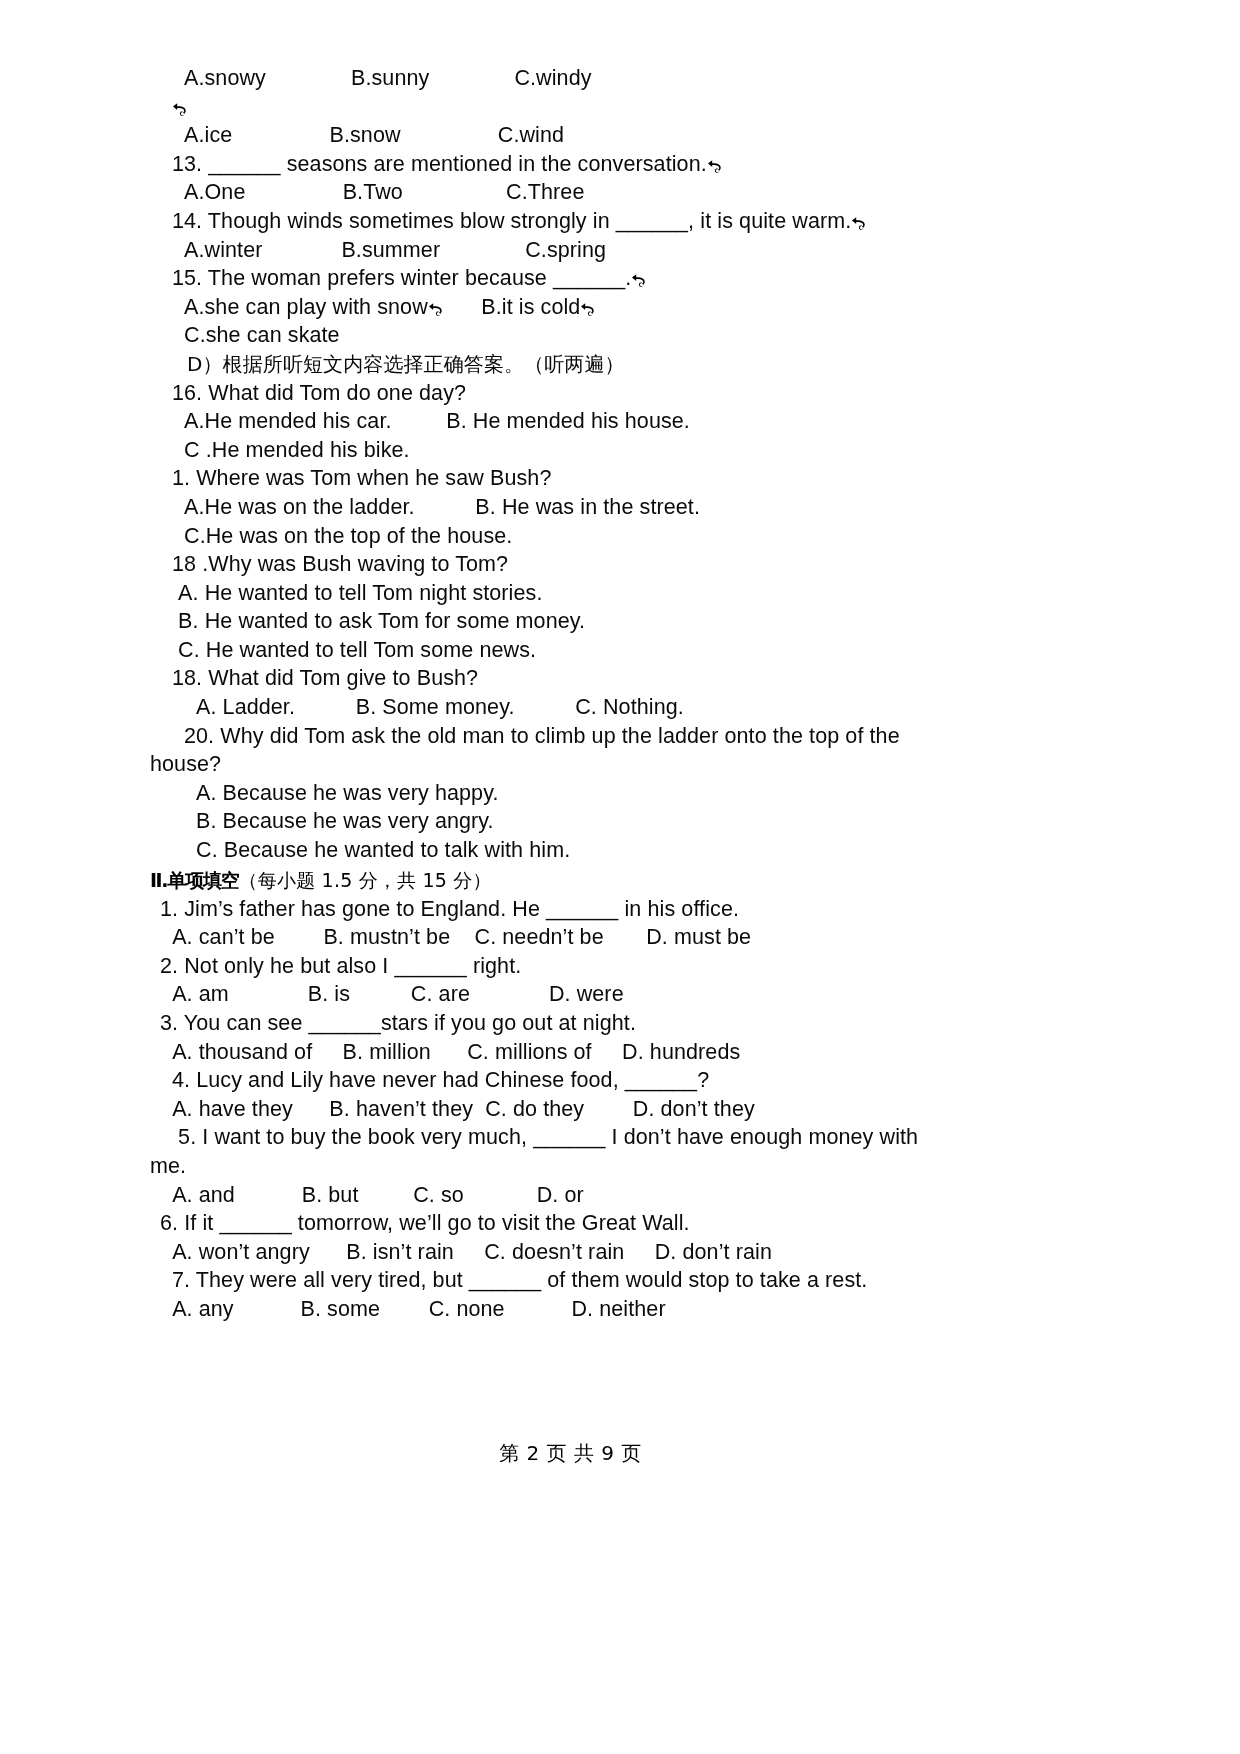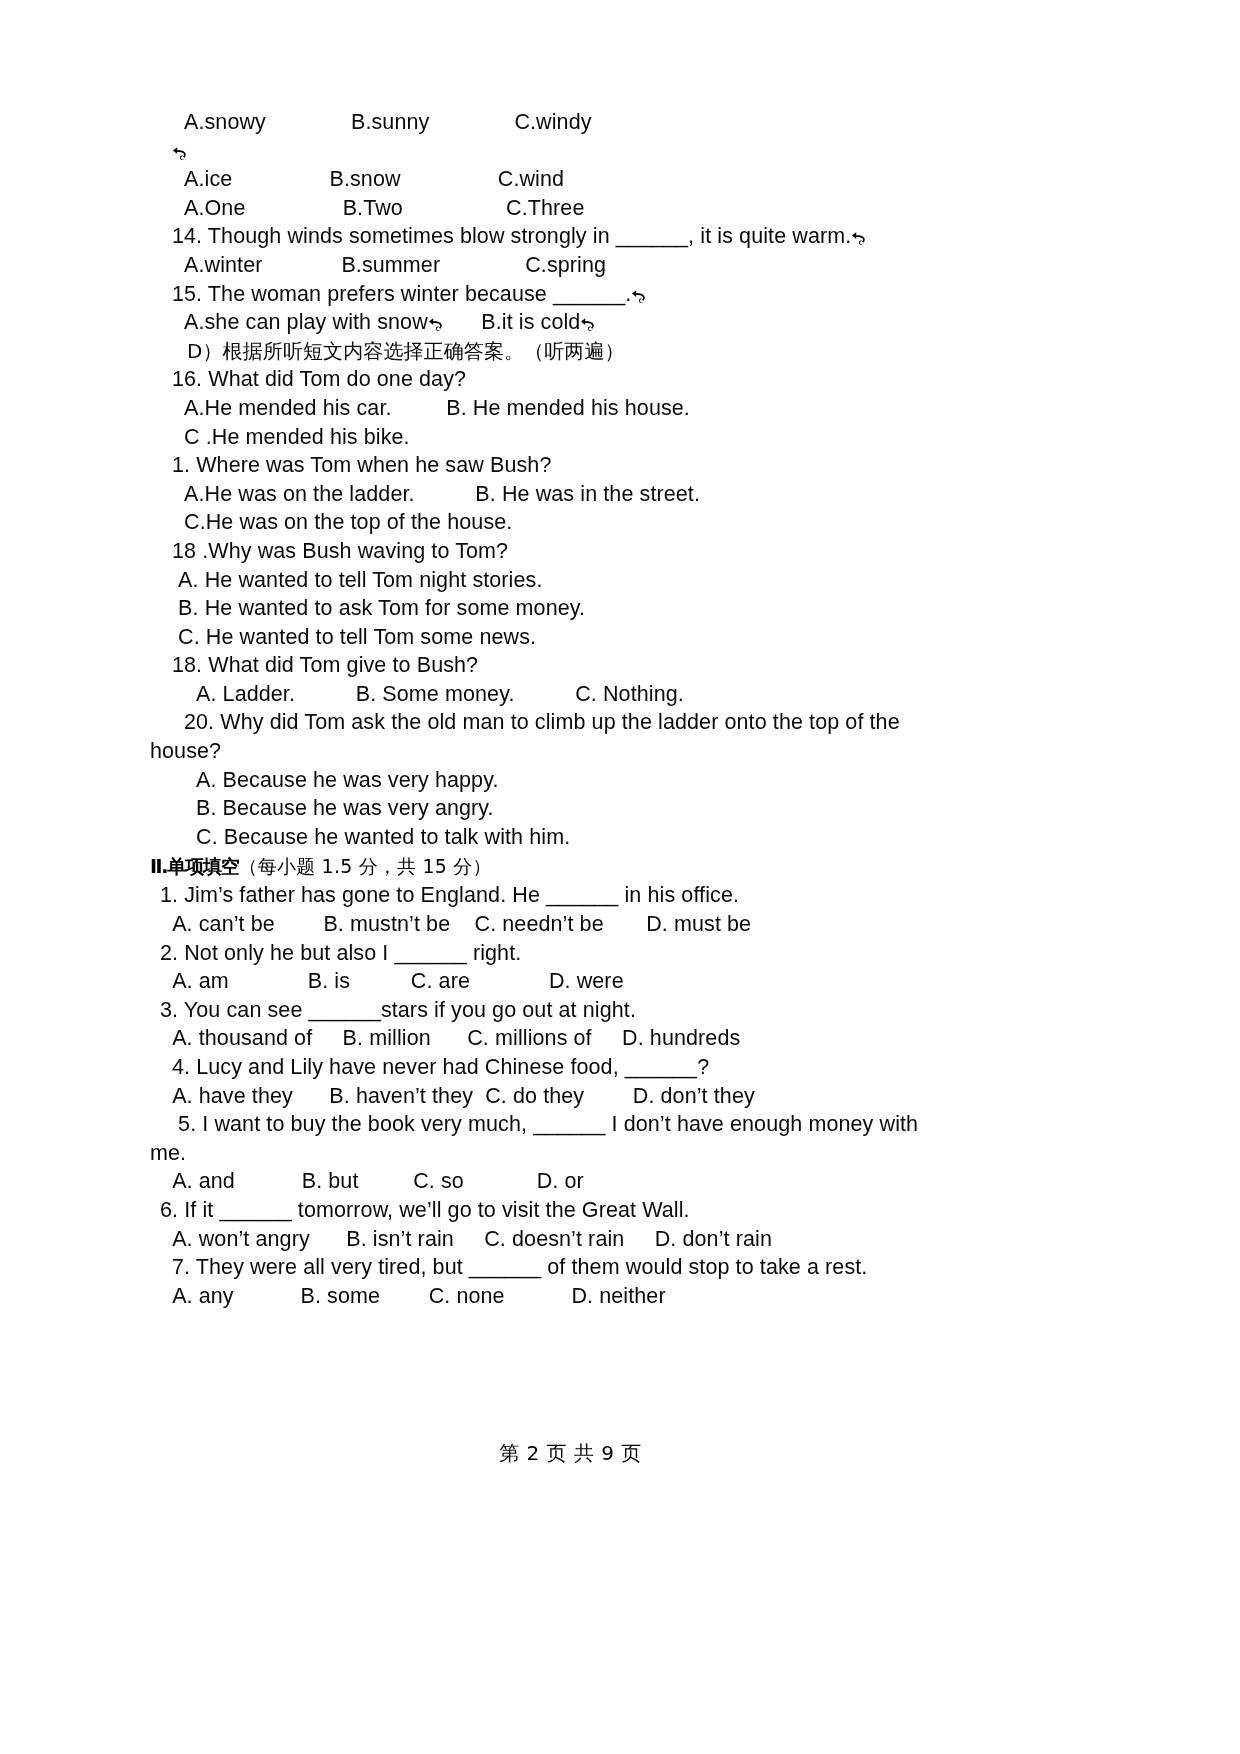--- a/index.html
+++ b/index.html
@@ -15,21 +15,21 @@
     color: #000000;
     overflow: hidden;
   }
   .page {
     position: absolute;
     left: 0;
     top: 0;
     width: 1240px;
     height: 1754px;
     box-sizing: border-box;
-    padding: 108px 150px 0 150px;
+    padding: 64px 150px 0 150px;
   }
   .content {
     position: relative;
     width: 940px;
   }
   
   .line {
     font-size: 21.5px;
     line-height: 28.6px;
     white-space: pre-wrap;
@@ -86,37 +86,42 @@
 <div class="page">
   <div class="content">
 
     <div id="listening-block">
         <div class="line i3"><span>A.snowy              B.sunny              C.windy</span></div>
         <div class="line i2"><span class="marker"><svg viewBox="0 0 17 14" width="17" height="14">
               <path d="M5.2 1.2 L1.0 4.6 L5.2 8.0 L5.2 6.0 C7.6 5.9 9.6 6.1 10.9 6.9 C12.4 7.9 12.7 9.6 11.3 10.9 L12.2 11.6 C14.4 9.9 14.1 7.2 12.1 5.7 C10.5 4.5 8.1 4.1 5.2 4.2 Z" fill="#000"></path>
               <path d="M11.6 10.0 a2.2 2.2 0 1 0 0.1 0.1 Z M11.6 10.6 a1.6 1.6 0 1 1 -0.05 -0.05 Z" fill="#000"></path>
             </svg></span></div>
         <div class="line i3"><span>A.ice                B.snow                C.wind</span></div>
+        <div class="line i2"><span>13. ______ seasons are mentioned in the conversation.</span><span class="marker"><svg viewBox="0 0 17 14" width="17" height="14">
+              <path d="M5.2 1.2 L1.0 4.6 L5.2 8.0 L5.2 6.0 C7.6 5.9 9.6 6.1 10.9 6.9 C12.4 7.9 12.7 9.6 11.3 10.9 L12.2 11.6 C14.4 9.9 14.1 7.2 12.1 5.7 C10.5 4.5 8.1 4.1 5.2 4.2 Z" fill="#000"></path>
+              <path d="M11.6 10.0 a2.2 2.2 0 1 0 0.1 0.1 Z M11.6 10.6 a1.6 1.6 0 1 1 -0.05 -0.05 Z" fill="#000"></path>
+            </svg></span></div>
         <div class="line i3"><span>A.One                B.Two                 C.Three</span></div>
         <div class="line i2"><span>14. Though winds sometimes blow strongly in ______, it is quite warm.</span><span class="marker"><svg viewBox="0 0 17 14" width="17" height="14">
               <path d="M5.2 1.2 L1.0 4.6 L5.2 8.0 L5.2 6.0 C7.6 5.9 9.6 6.1 10.9 6.9 C12.4 7.9 12.7 9.6 11.3 10.9 L12.2 11.6 C14.4 9.9 14.1 7.2 12.1 5.7 C10.5 4.5 8.1 4.1 5.2 4.2 Z" fill="#000"></path>
               <path d="M11.6 10.0 a2.2 2.2 0 1 0 0.1 0.1 Z M11.6 10.6 a1.6 1.6 0 1 1 -0.05 -0.05 Z" fill="#000"></path>
             </svg></span></div>
         <div class="line i3"><span>A.winter             B.summer              C.spring</span></div>
         <div class="line i2"><span>15. The woman prefers winter because ______.</span><span class="marker"><svg viewBox="0 0 17 14" width="17" height="14">
               <path d="M5.2 1.2 L1.0 4.6 L5.2 8.0 L5.2 6.0 C7.6 5.9 9.6 6.1 10.9 6.9 C12.4 7.9 12.7 9.6 11.3 10.9 L12.2 11.6 C14.4 9.9 14.1 7.2 12.1 5.7 C10.5 4.5 8.1 4.1 5.2 4.2 Z" fill="#000"></path>
               <path d="M11.6 10.0 a2.2 2.2 0 1 0 0.1 0.1 Z M11.6 10.6 a1.6 1.6 0 1 1 -0.05 -0.05 Z" fill="#000"></path>
             </svg></span></div>
         <div class="line i3"><span>A.she can play with snow</span><span class="marker"><svg viewBox="0 0 17 14" width="17" height="14">
               <path d="M5.2 1.2 L1.0 4.6 L5.2 8.0 L5.2 6.0 C7.6 5.9 9.6 6.1 10.9 6.9 C12.4 7.9 12.7 9.6 11.3 10.9 L12.2 11.6 C14.4 9.9 14.1 7.2 12.1 5.7 C10.5 4.5 8.1 4.1 5.2 4.2 Z" fill="#000"></path>
               <path d="M11.6 10.0 a2.2 2.2 0 1 0 0.1 0.1 Z M11.6 10.6 a1.6 1.6 0 1 1 -0.05 -0.05 Z" fill="#000"></path>
             </svg></span><span>      B.it is cold</span><span class="marker"><svg viewBox="0 0 17 14" width="17" height="14">
               <path d="M5.2 1.2 L1.0 4.6 L5.2 8.0 L5.2 6.0 C7.6 5.9 9.6 6.1 10.9 6.9 C12.4 7.9 12.7 9.6 11.3 10.9 L12.2 11.6 C14.4 9.9 14.1 7.2 12.1 5.7 C10.5 4.5 8.1 4.1 5.2 4.2 Z" fill="#000"></path>
               <path d="M11.6 10.0 a2.2 2.2 0 1 0 0.1 0.1 Z M11.6 10.6 a1.6 1.6 0 1 1 -0.05 -0.05 Z" fill="#000"></path>
             </svg></span></div>
+        <div class="line i3"><span>C.she can skate</span></div>
       </div>
 
     <div class="line i0 cjk">D）根据所听短文内容选择正确答案。（听两遍）</div>
 
     <div id="passage-block">
         <div class="line i2"><span>16. What did Tom do one day?</span></div>
         <div class="line i3"><span>A.He mended his car.         B. He mended his house.</span></div>
         <div class="line i3"><span>C .He mended his bike.</span></div>
         <div class="line i2"><span>1. Where was Tom when he saw Bush?</span></div>
         <div class="line i3"><span>A.He was on the ladder.          B. He was in the street.</span></div>

